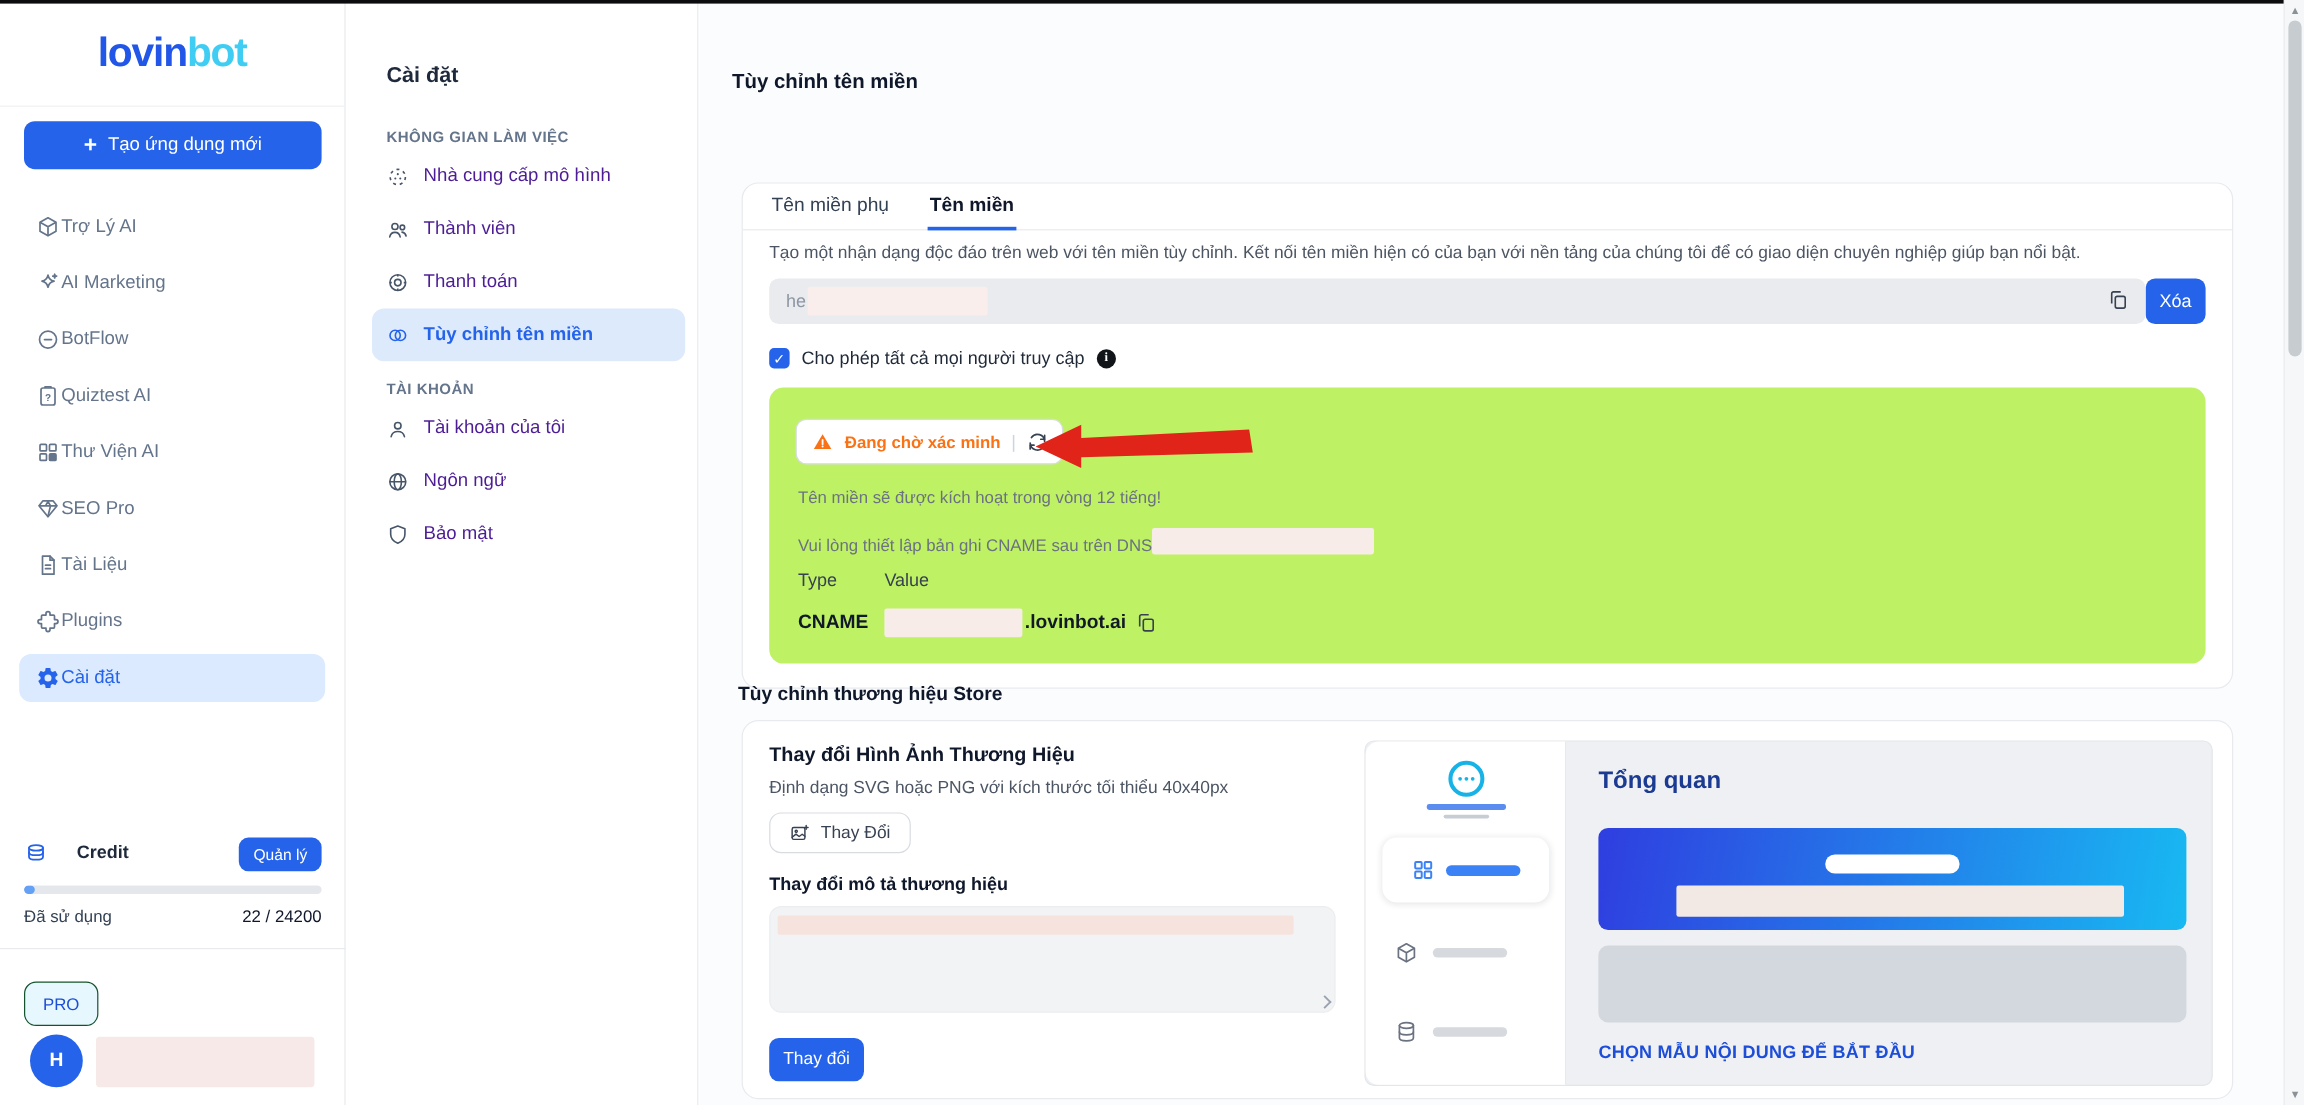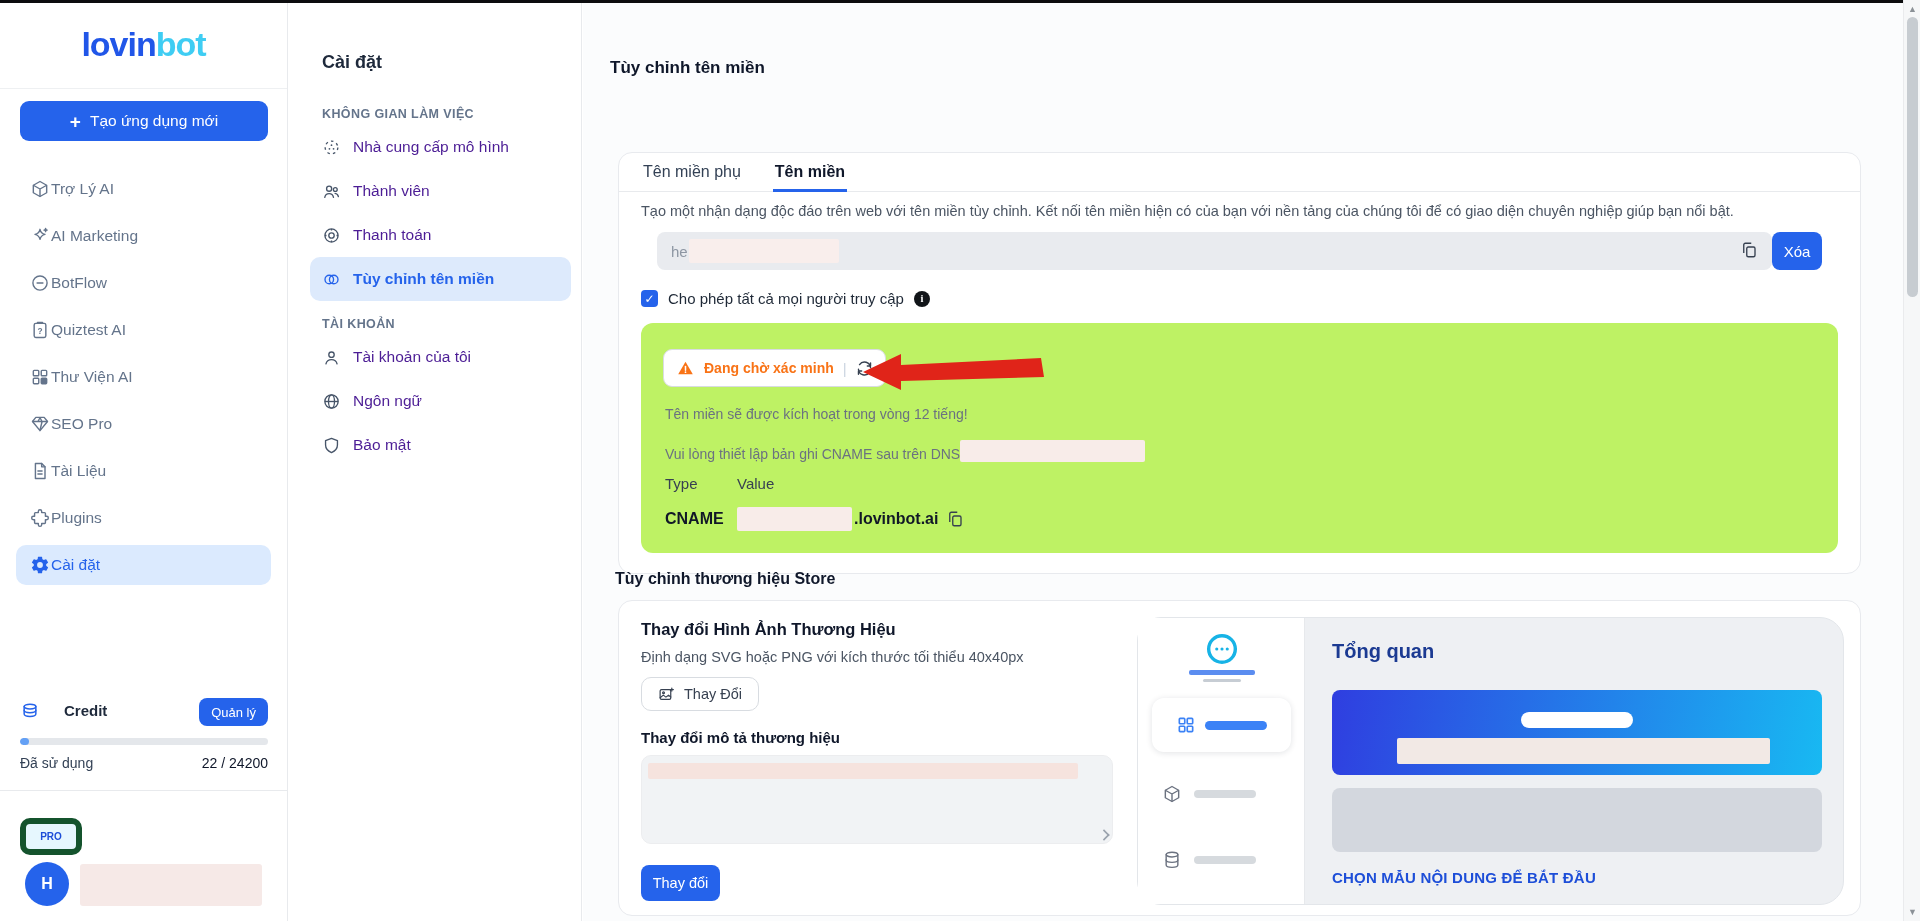--- a/index.html
+++ b/index.html
@@ -21,21 +21,21 @@
   .credit{position:absolute;left:20px;width:248px;top:698px}
   .credit-row1{display:flex;align-items:center;justify-content:space-between}
   .credit-title{display:flex;gap:24px;font-size:15px;font-weight:700;color:#1e293b}
   .credit-title svg{width:20px;height:20px;color:#2563eb}
   .manage-btn{background:#2563eb;color:#fff;border:none;border-radius:8px;height:28px;padding:0 12px;font-size:13px;font-family:inherit;cursor:pointer}
   .credit-bar{margin-top:12px;height:7px;background:#e4e7eb;border-radius:4px;overflow:hidden}
   .credit-bar i{display:block;height:100%;width:9px;background:#64a0f5;border-radius:4px}
   .credit-row2{margin-top:10px;display:flex;justify-content:space-between;font-size:14px}
   .used-label{color:#334155}.used-value{color:#0f172a}
   .sb-divider{position:absolute;left:0;top:790px;width:288px;border-top:1px solid #e8eaed}
-  .pro-badge{position:absolute;left:20px;top:818px;width:62px;height:37px;background:#e6f7fe;border:6px solid #14532d;border-radius:10px;display:flex;align-items:center;justify-content:center;font-size:10px;font-weight:700;color:#1d4ed8}
+  .pro-badge{position:absolute;left:20px;top:818px;width:62px;height:37px;background:#e6f7fe;border:1px solid #14532d;border-radius:10px;display:flex;align-items:center;justify-content:center;font-size:14px;font-weight:400;color:#1d4ed8}
   .avatar{position:absolute;left:25px;top:862px;width:44px;height:44px;border-radius:50%;background:#2563eb;color:#fff;display:flex;align-items:center;justify-content:center;font-size:16px;font-weight:600}
   .name-redact{position:absolute;left:80px;top:864px;width:182px;height:42px;background:#f6e9e7;border-radius:3px}
 
   
   .nav{position:absolute;left:289px;top:0;width:293px;height:921px;background:#fff;border-right:1px solid #e8eaed;padding:52px 22px 0 33px}
   .nav-title{font-size:18px;font-weight:700;color:#1e293b}
   .nav-section{margin-top:34px;font-size:12.5px;font-weight:700;color:#64748b;letter-spacing:.4px}
   .nav-items{margin-top:4px}
   .nav-item{height:44px;display:flex;align-items:center;gap:12px;font-size:15.5px;color:#4c1d95;padding:0 12px;margin:0 -12px;border-radius:10px;cursor:pointer}
   .nav-item svg{width:19px;height:19px;flex:none;color:#475569}
@@ -45,21 +45,21 @@
 
   
   .main{position:absolute;left:583px;top:0;width:1320px;height:921px;background:#fbfcfd}
   .main-title{position:absolute;left:27px;top:58px;font-size:17px;font-weight:700;color:#0f172a}
   .card{position:absolute;background:#fff;border:1px solid #e8eaee;border-radius:14px}
   .card1{left:35px;top:152px;width:1243px;height:422px}
   .tabs{display:flex;gap:30px;padding:0 22px;border-bottom:1px solid #e8eaed}
   .tab{padding:10px 2px 8px;font-size:16px;color:#334155;border-bottom:3px solid transparent;margin-bottom:-1px;cursor:pointer}
   .tab.active{font-weight:700;color:#0f172a;border-bottom-color:#2563eb}
   .desc{margin:11px 22px 0;font-size:14.5px;color:#4b5563}
-  .input-row{display:flex;gap:0;margin:13px 38px 0}
+  .input-row{display:flex;gap:0;margin:13px 22px 0}
   .domain-input{flex:1;height:38px;background:#e9ebef;border-radius:8px;display:flex;align-items:center;padding:0 14px;position:relative;color:#8d96a3;font-size:15px;cursor:text}
   .domain-redact{width:150px;height:24px;background:#f9eeec;border-radius:2px;margin-left:1px}
   .copy-btn{position:absolute;right:12px;top:9px;width:20px;height:20px;color:#374151;cursor:pointer}
   .copy-btn svg,.copy-sm svg{width:18px;height:18px}
   .del-btn{width:50px;height:38px;background:#2563eb;color:#fff;border:none;border-radius:8px;font-size:15px;font-family:inherit;cursor:pointer}
   .check-row{display:flex;align-items:center;gap:10px;margin:20px 22px 0}
   .checkbox{width:17px;height:17px;background:#2563eb;border-radius:4px;color:#fff;display:flex;align-items:center;justify-content:center;font-size:12px;font-weight:700;cursor:pointer}
   .check-label{font-size:15px;font-weight:500;color:#1f2937}
   .info-dot{width:16px;height:16px;background:#111418;border-radius:50%;color:#fff;display:flex;align-items:center;justify-content:center;font-size:10.5px;font-weight:700;font-family:"Liberation Serif","DejaVu Serif",serif;cursor:pointer}
   .panel{margin:16px 22px 0;background:#bef264;border-radius:12px;height:230px;position:relative}
@@ -86,21 +86,21 @@
   .brand-h{margin-top:19px;font-size:16.5px;font-weight:700;color:#0f172a}
   .brand-hint{margin-top:10px;font-size:14.5px;color:#4b5563}
   .outline-btn{margin-top:12px;height:34px;padding:0 16px;background:#fff;border:1px solid #d8dce1;border-radius:10px;display:inline-flex;align-items:center;gap:9px;font-size:14.5px;color:#374151;font-family:inherit;cursor:pointer}
   .outline-btn svg{width:17px;height:17px}
   .brand-label{margin-top:18px;font-size:15px;font-weight:700;color:#0f172a}
   .brand-textarea{margin-top:9px;width:472px;height:89px;background:#f1f3f5;border:1px solid #ecedef;border-radius:10px;position:relative;cursor:text}
   .ta-redact{position:absolute;left:6px;top:7px;width:430px;height:16px;background:#f6e3de;border-radius:2px}
   .ta-grip{position:absolute;right:3px;bottom:3px;width:10px;height:10px;border-right:2px solid #9aa2ad;border-bottom:2px solid #9aa2ad;transform:rotate(-45deg) scale(.8)}
   .blue-btn{margin-top:21px;width:79px;height:36px;background:#2563eb;color:#fff;border:none;border-radius:8px;font-size:14.5px;font-family:inherit;cursor:pointer}
 
-  .preview{position:absolute;left:518px;top:16px;width:707px;height:288px;background:#eef0f3;border:1px solid #e3e6ea;border-radius:24px}
+  .preview{position:absolute;left:518px;top:16px;width:707px;height:288px;background:#eef0f3;border:1px solid #e3e6ea;border-radius:8px}
   .mini-side{position:absolute;left:0;top:0;width:167px;height:286px;background:#fff;border-right:1px solid #e7e9ec;border-radius:11px 0 0 11px}
   .mini-logo{position:absolute;left:0;top:14px;width:167px;display:flex;flex-direction:column;align-items:center;gap:4px}
   .mini-logo .bar1{width:66px;height:5px;background:#5b8df0;border-radius:2px}
   .mini-logo .bar2{width:38px;height:3px;background:#c7cdd4;border-radius:2px}
   .mini-active{position:absolute;left:14px;top:80px;width:139px;height:54px;background:#fff;border-radius:12px;box-shadow:0 1px 6px rgba(15,23,42,.12);display:flex;align-items:center;justify-content:center;gap:9px}
   .mini-active svg{width:20px;height:20px;color:#3b82f6}
   .mini-pill-blue{width:62px;height:9px;background:#3b82f6;border-radius:5px}
   .mini-row{position:absolute;left:24px;display:flex;align-items:center;gap:12px;color:#6b7280}
   .mini-row svg{width:20px;height:20px}
   .mini-pill{width:62px;height:8px;background:#d6dade;border-radius:4px}

